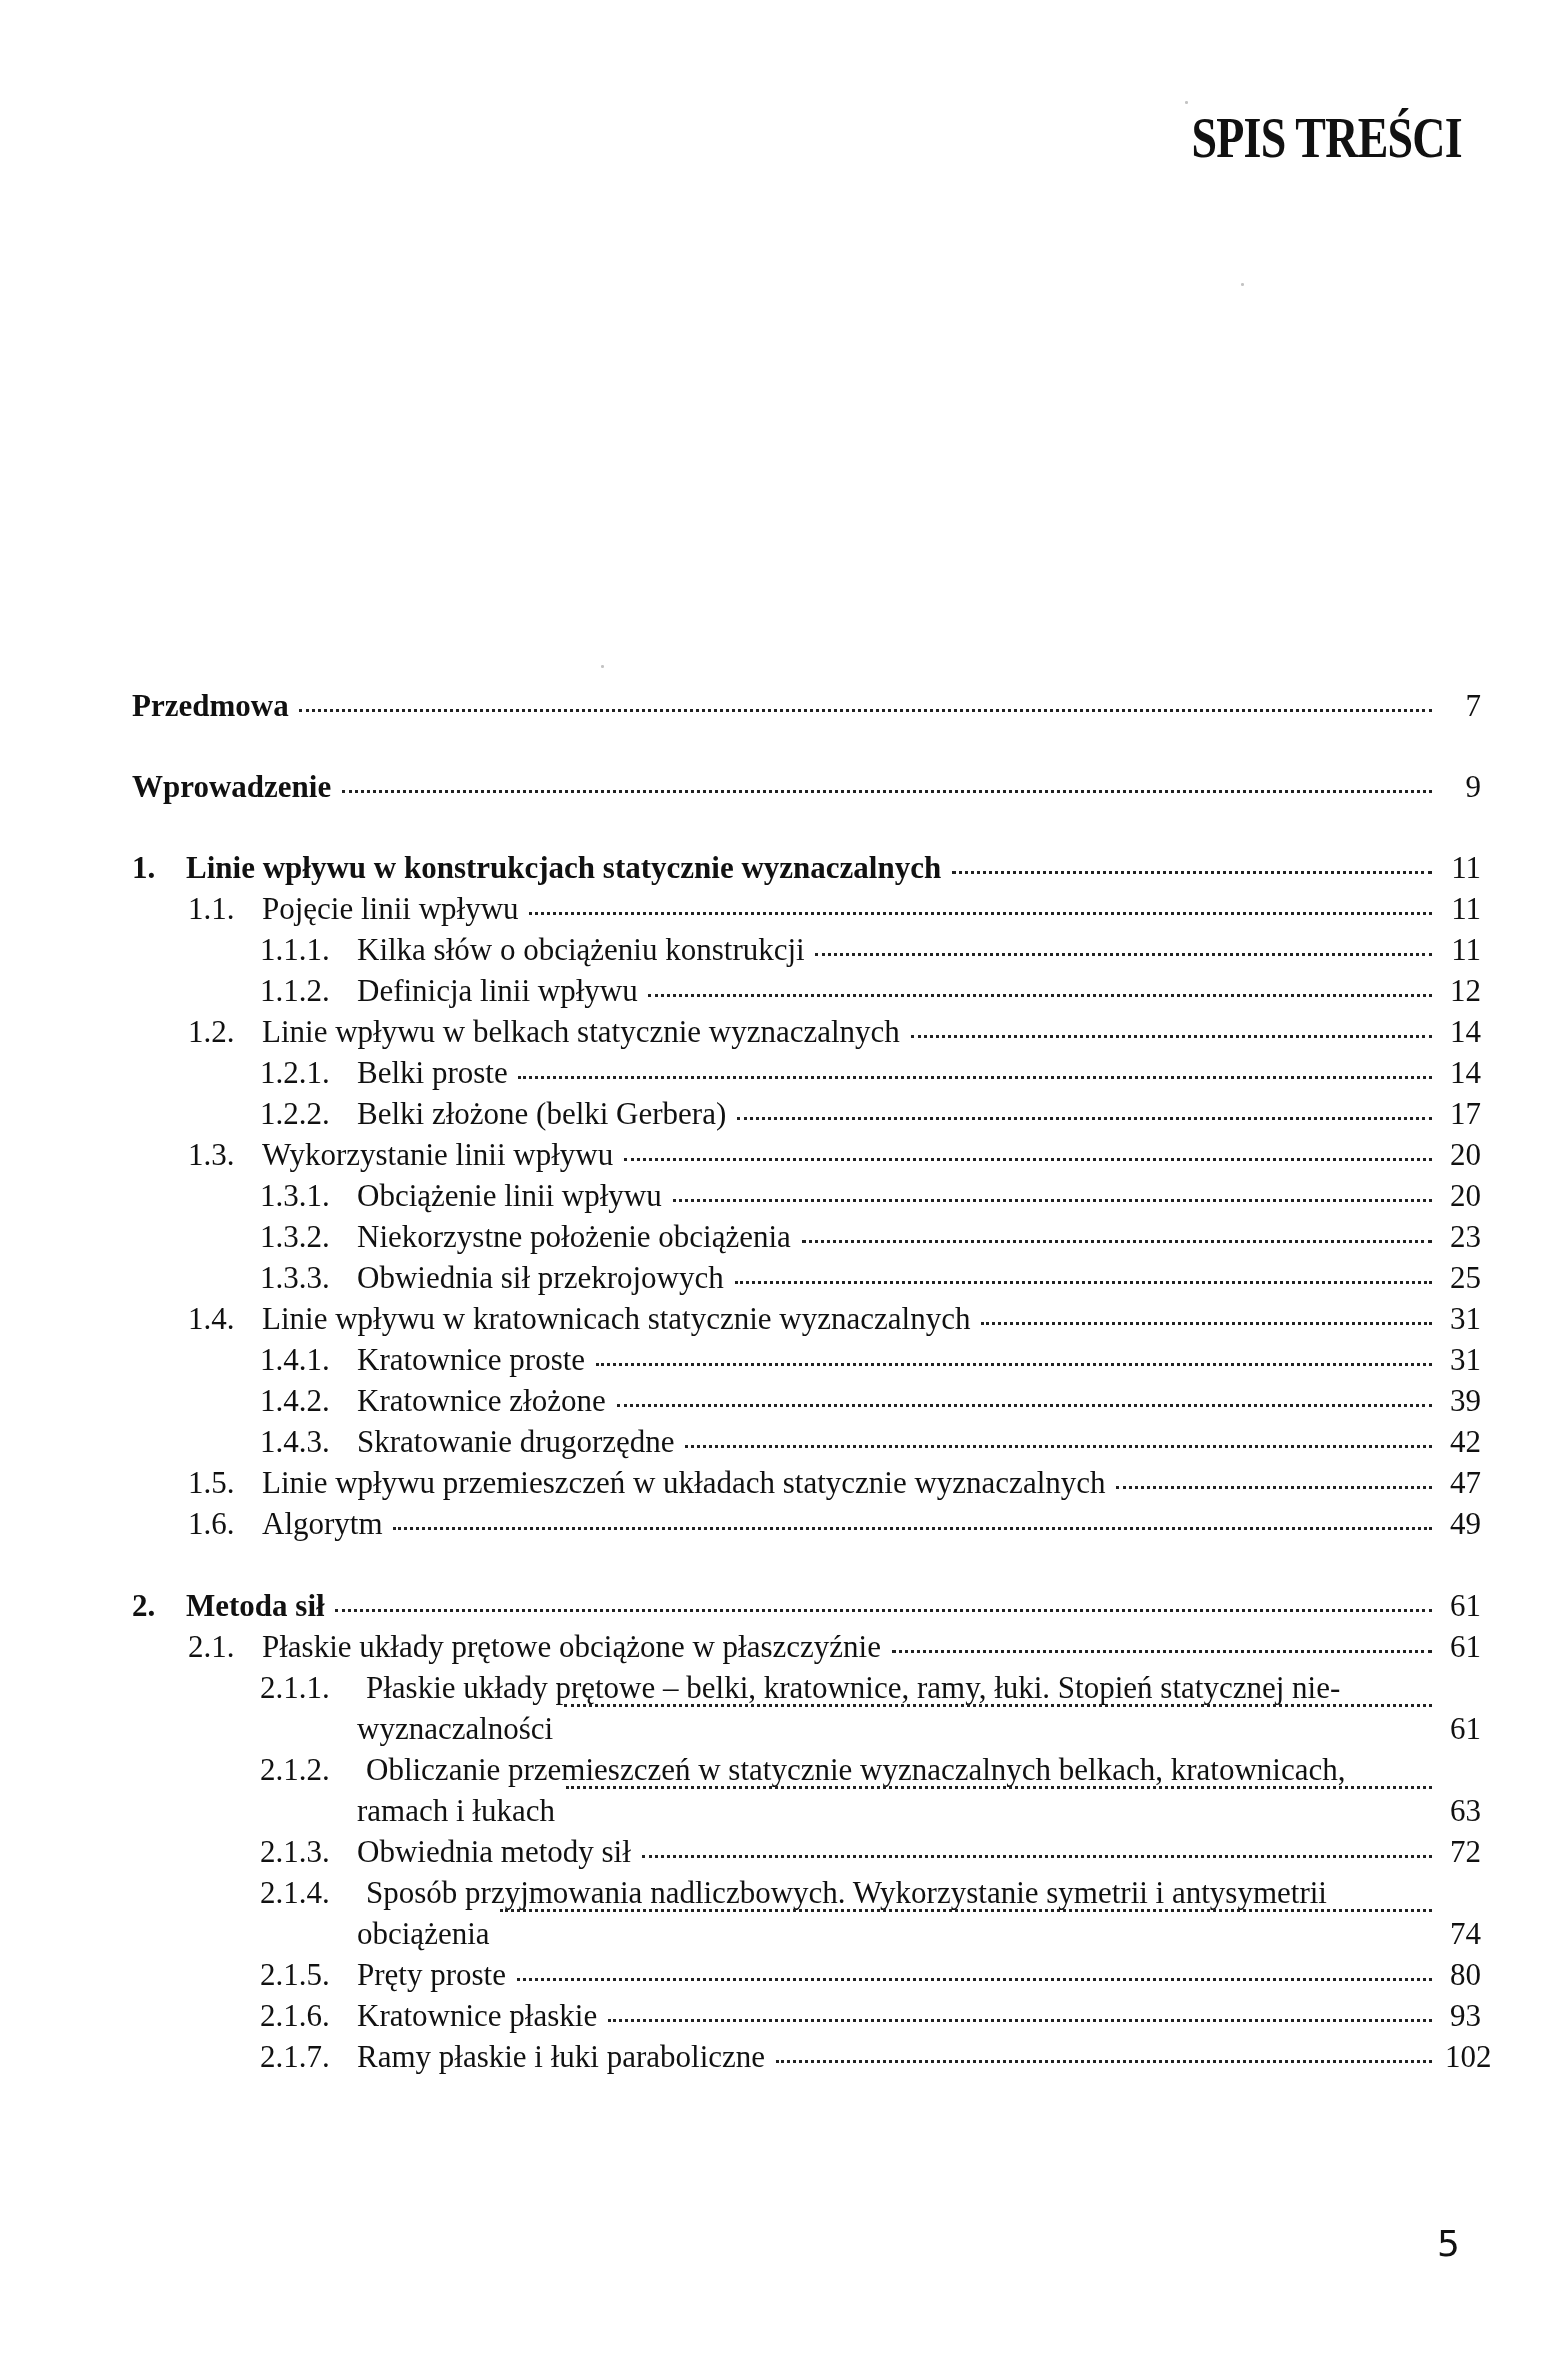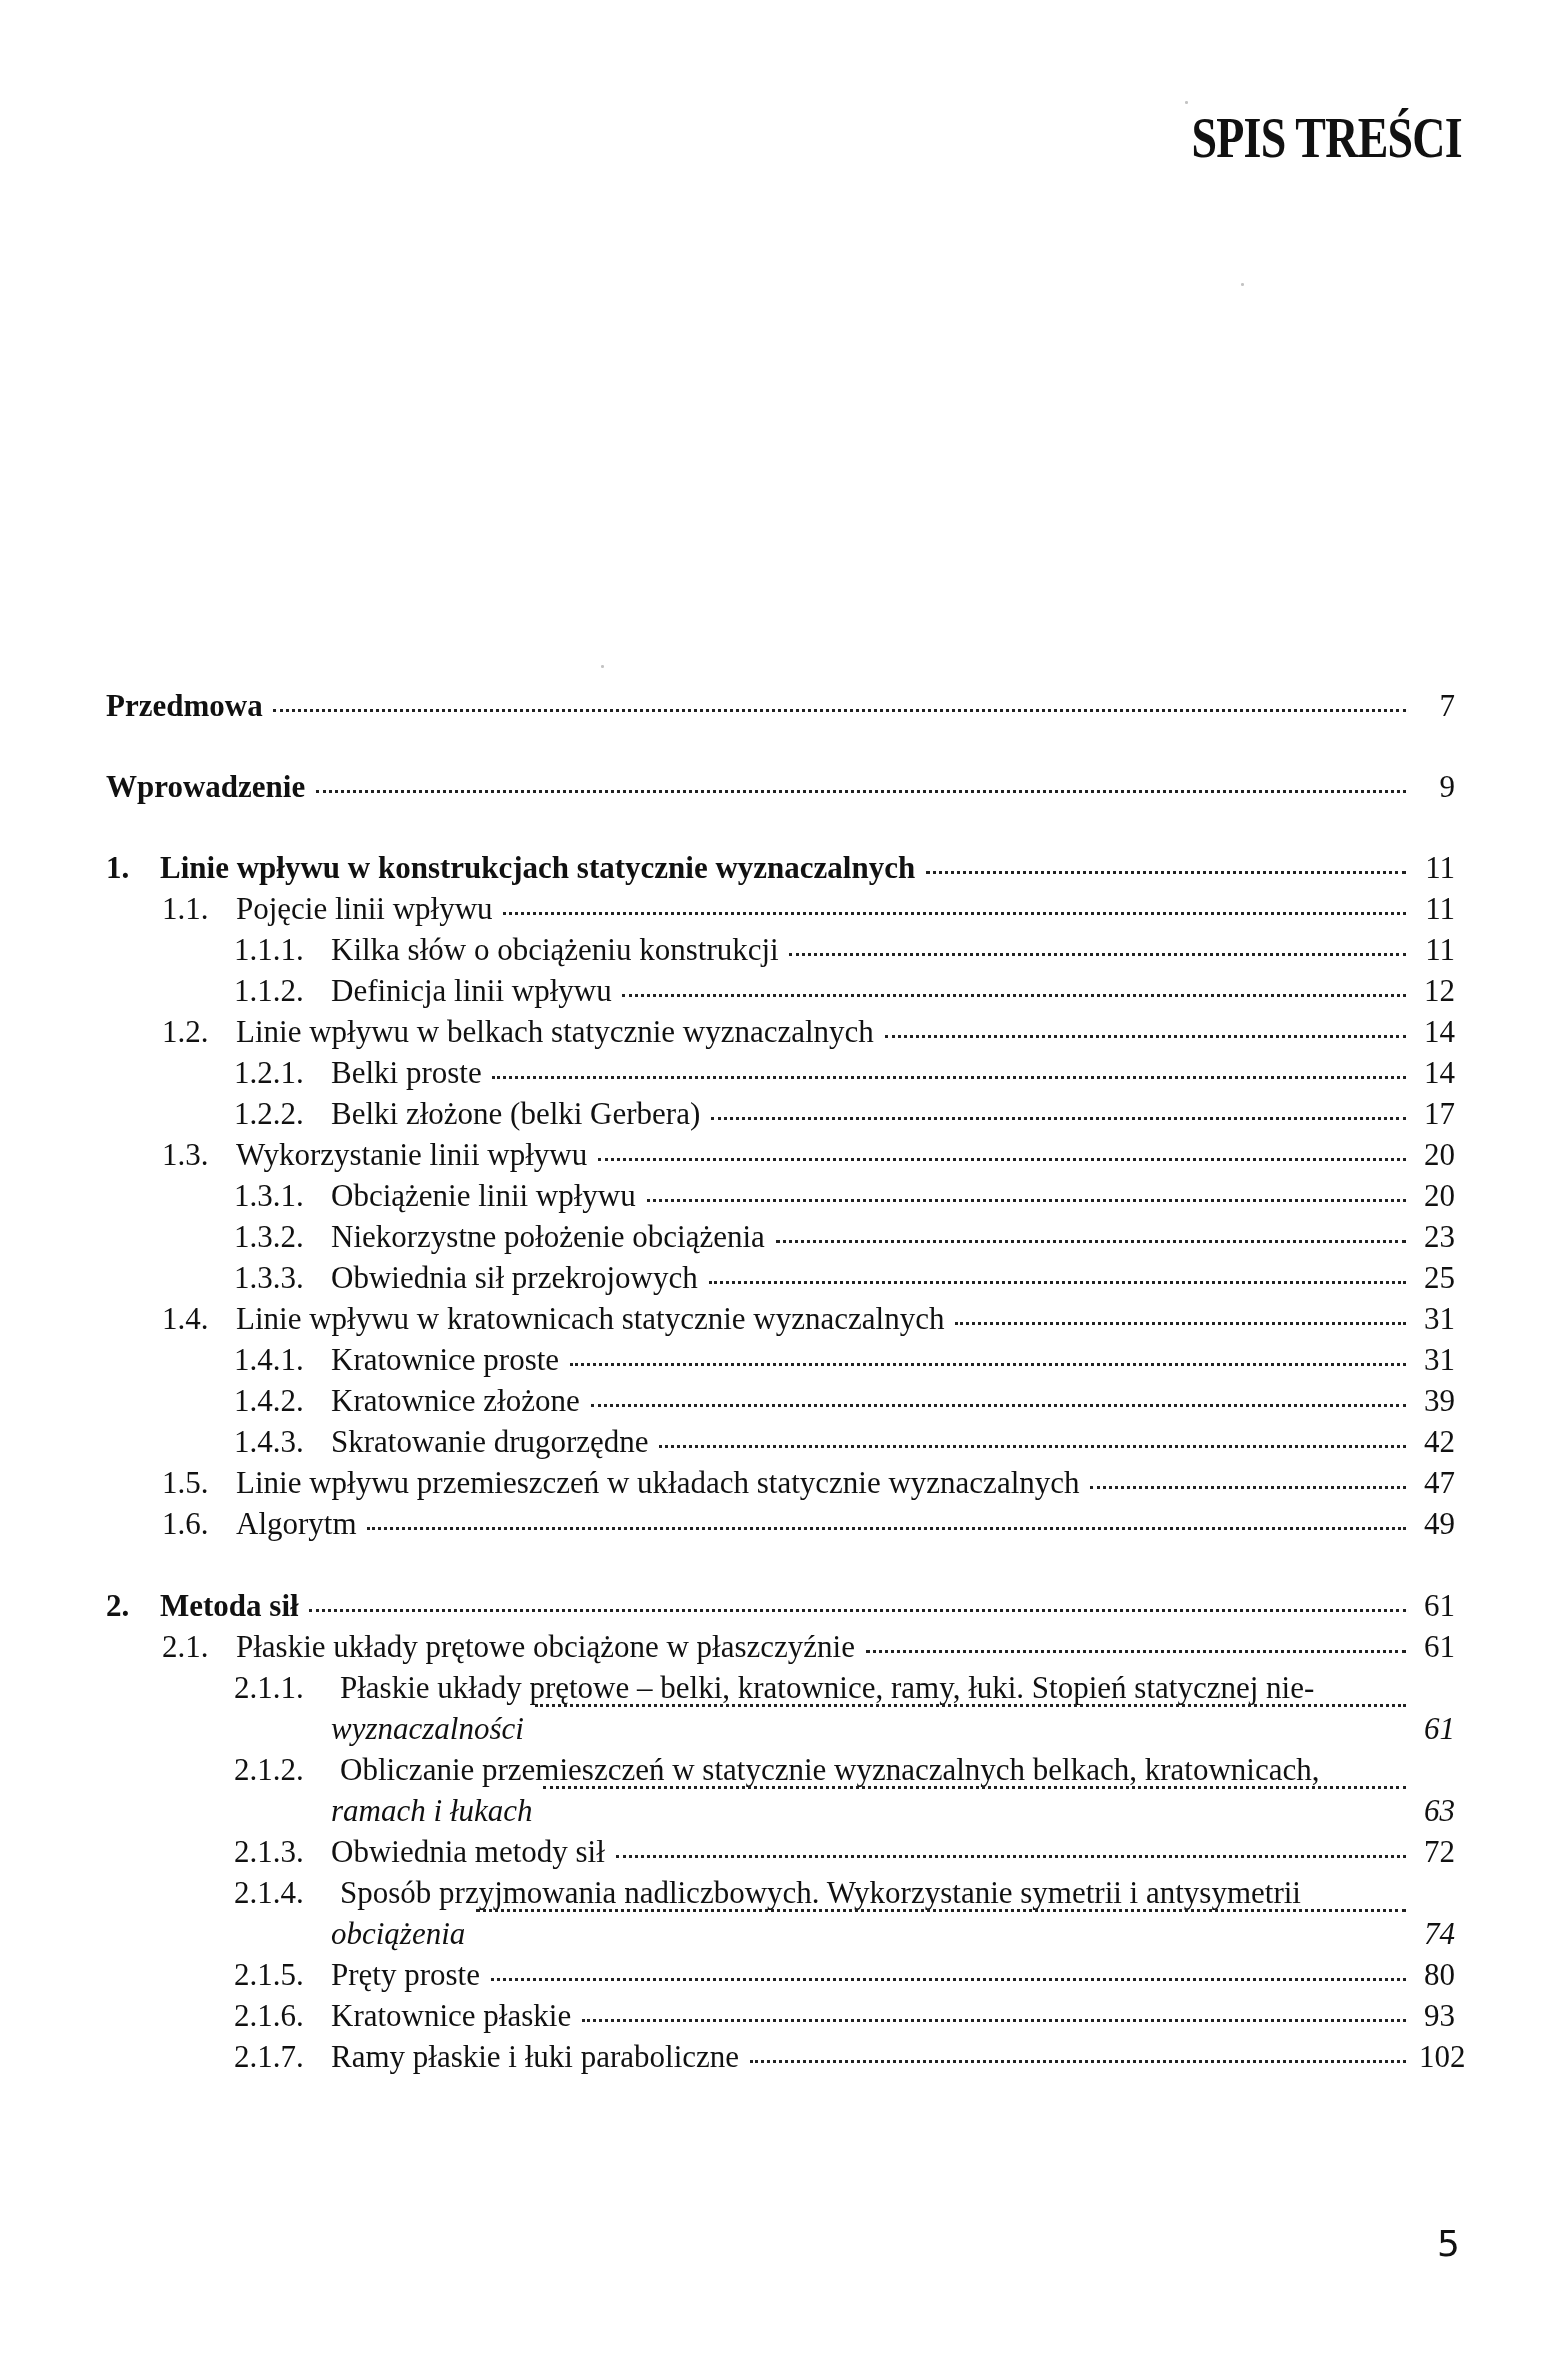--- a/index.html
+++ b/index.html
@@ -21,21 +21,21 @@
       right: 99px;
       font-size: 56px;
       font-weight: bold;
       letter-spacing: -0.9px;
       transform: scaleX(0.82);
       transform-origin: right center;
       margin: 0;
     }
     .toc {
       position: absolute;
-      left: 106px;
+      left: 132px;
       top: 685px;
       width: 1349px;
     }
     .toc-entry {
       position: relative;
       display: flex;
       align-items: baseline;
       font-size: 31px;
       line-height: 41px;
       height: 41px;
@@ -81,21 +81,20 @@
       display: flex;
       align-items: baseline;
       height: 41px;
       gap: 9px;
     }
     .wrap-entry .row2 {
       display: flex;
       align-items: flex-end;
       height: 41px;
       padding-left: 97px;
-      font-style: italic;
     }
     .wrap-entry .row1 .title { white-space: nowrap; }
     .folio {
       position: absolute;
       right: 101px;
       top: 2223px;
       font-size: 36px;
       font-family: "DejaVu Sans", sans-serif;
     }
     .speck {

